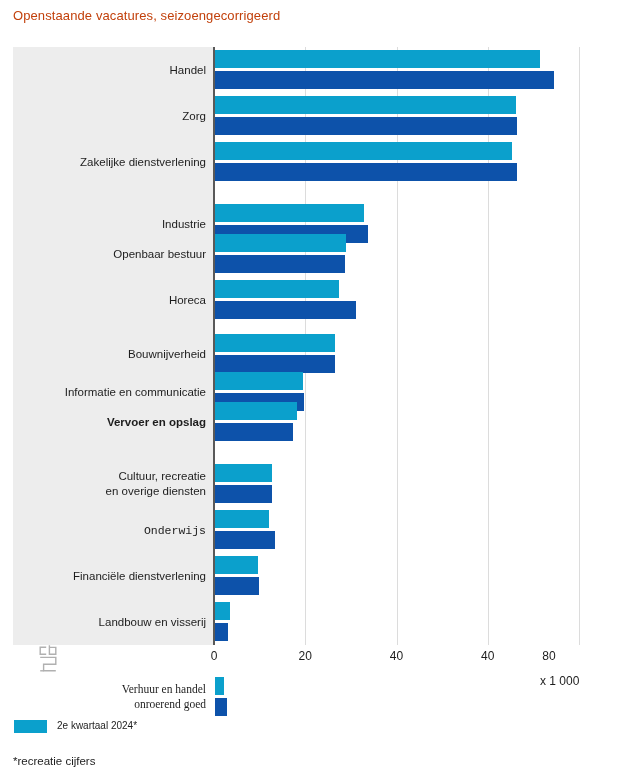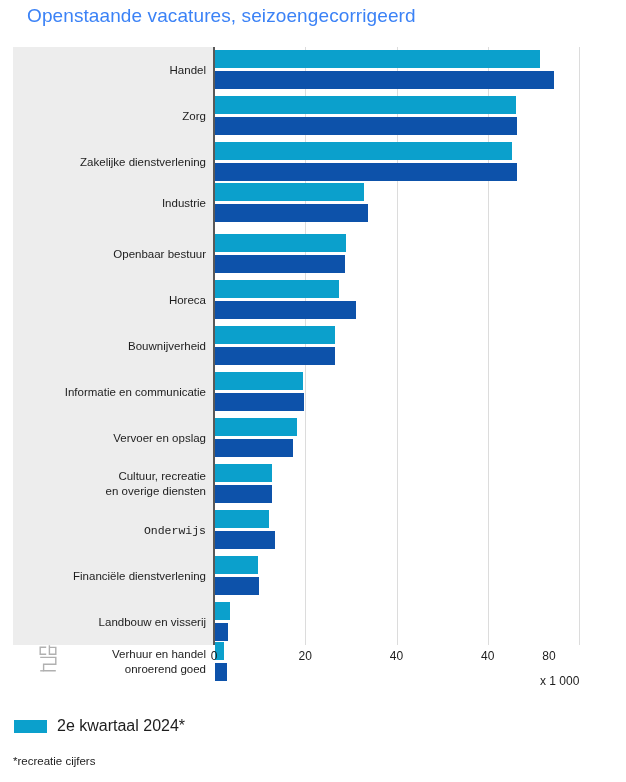--- a/index.html
+++ b/index.html
@@ -12,25 +12,25 @@
     height: 782px;
     position: relative;
     font-family: "Liberation Sans", sans-serif;
     color: #1a1a1a;
     overflow: hidden;
   }
 
   
   #chart-title {
     position: absolute;
-    left: 27px;
+    left: 13px;
     top: 6px;
-    font-size: 19px;
+    font-size: 13px;
     line-height: 20px;
-    color: #3b82f6;
+    color: #c2410c;
     letter-spacing: 0.1px;
     white-space: nowrap;
   }
 
   
   #plot-area {
     position: absolute;
     left: 13px;
     top: 47px;
     width: 598px;
@@ -155,21 +155,21 @@
     display: flex;
     align-items: center;
     margin-right: 56px;
   }
   .legend-swatch {
     width: 33px;
     height: 13px;
     margin-right: 10px;
   }
   .legend-text {
-    font-size: 16px;
+    font-size: 10px;
     line-height: 16px;
     color: #1d1d1d;
     white-space: nowrap;
   }
 
   #footnote {
     position: absolute;
     left: 13px;
     top: 753px;
     font-size: 11.5px;
@@ -202,46 +202,46 @@
       <div class="cat-row" style="top: 46px;">
         <div class="cat-label">Zorg</div>
         <div class="bar q2" style="background: rgb(11, 160, 204); width: 300.669px;"></div>
         <div class="bar q1" style="background: rgb(13, 82, 170); width: 302.494px;"></div>
       </div>
       <div class="cat-row" style="top: 92px;">
         <div class="cat-label">Zakelijke dienstverlening</div>
         <div class="bar q2" style="background: rgb(11, 160, 204); width: 296.562px;"></div>
         <div class="bar q1" style="background: rgb(13, 82, 170); width: 302.494px;"></div>
       </div>
-      <div class="cat-row" style="top: 133px;">
+      <div class="cat-row" style="top: 154px;">
         <div class="cat-label">Industrie</div>
         <div class="bar q2" style="background: rgb(11, 160, 204); width: 149.194px;"></div>
         <div class="bar q1" style="background: rgb(13, 82, 170); width: 153.3px;"></div>
       </div>
       <div class="cat-row" style="top: 184px;">
         <div class="cat-label">Openbaar bestuur</div>
         <div class="bar q2" style="background: rgb(11, 160, 204); width: 131.4px;"></div>
         <div class="bar q1" style="background: rgb(13, 82, 170); width: 130.488px;"></div>
       </div>
       <div class="cat-row" style="top: 230px;">
         <div class="cat-label">Horeca</div>
         <div class="bar q2" style="background: rgb(11, 160, 204); width: 123.644px;"></div>
         <div class="bar q1" style="background: rgb(13, 82, 170); width: 140.525px;"></div>
       </div>
-      <div class="cat-row" style="top: 276px;">
+      <div class="cat-row" style="top: 284px;">
         <div class="cat-label">Bouwnijverheid</div>
         <div class="bar q2" style="background: rgb(11, 160, 204); width: 119.537px;"></div>
         <div class="bar q1" style="background: rgb(13, 82, 170); width: 119.537px;"></div>
       </div>
       <div class="cat-row" style="top: 322px;">
         <div class="cat-label">Informatie en communicatie</div>
         <div class="bar q2" style="background: rgb(11, 160, 204); width: 87.6px;"></div>
         <div class="bar q1" style="background: rgb(13, 82, 170); width: 88.5125px;"></div>
       </div>
-      <div class="cat-row" style="top: 368px;">
+      <div class="cat-row" style="top: 352px; font-weight: bold;">
         <div class="cat-label">Vervoer en opslag</div>
         <div class="bar q2" style="background: rgb(11, 160, 204); width: 81.6687px;"></div>
         <div class="bar q1" style="background: rgb(13, 82, 170); width: 78.0187px;"></div>
       </div>
       <div class="cat-row" style="top: 414px;">
         <div class="cat-label">Cultuur, recreatie
 en overige diensten</div>
         <div class="bar q2" style="background: rgb(11, 160, 204); width: 57.4875px;"></div>
         <div class="bar q1" style="background: rgb(13, 82, 170); width: 57.0312px;"></div>
       </div>
@@ -253,21 +253,21 @@
       <div class="cat-row" style="top: 506px;">
         <div class="cat-label">Financiële dienstverlening</div>
         <div class="bar q2" style="background: rgb(11, 160, 204); width: 42.8875px;"></div>
         <div class="bar q1" style="background: rgb(13, 82, 170); width: 44.2562px;"></div>
       </div>
       <div class="cat-row" style="top: 552px; text-decoration: underline;">
         <div class="cat-label">Landbouw en visserij</div>
         <div class="bar q2" style="background: rgb(11, 160, 204); width: 15.0562px;"></div>
         <div class="bar q1" style="background: rgb(13, 82, 170); width: 13.2312px;"></div>
       </div>
-      <div class="cat-row" style="top: 592px;">
+      <div class="cat-row" style="top: 627px; font-family: Liberation Serif, serif;">
         <div class="cat-label">Verhuur en handel
 onroerend goed</div>
         <div class="bar q2" style="background: rgb(11, 160, 204); width: 9.125px;"></div>
         <div class="bar q1" style="background: rgb(13, 82, 170); width: 11.8625px;"></div>
       </div>
     </div>
 
   <svg id="cbs-logo" viewBox="0 0 26 30">
     <g fill="none" stroke="#b0b0b0" stroke-width="1.4">
       <path d="M8.2 3.2 H2.2 V10.2 H8.2"></path>

